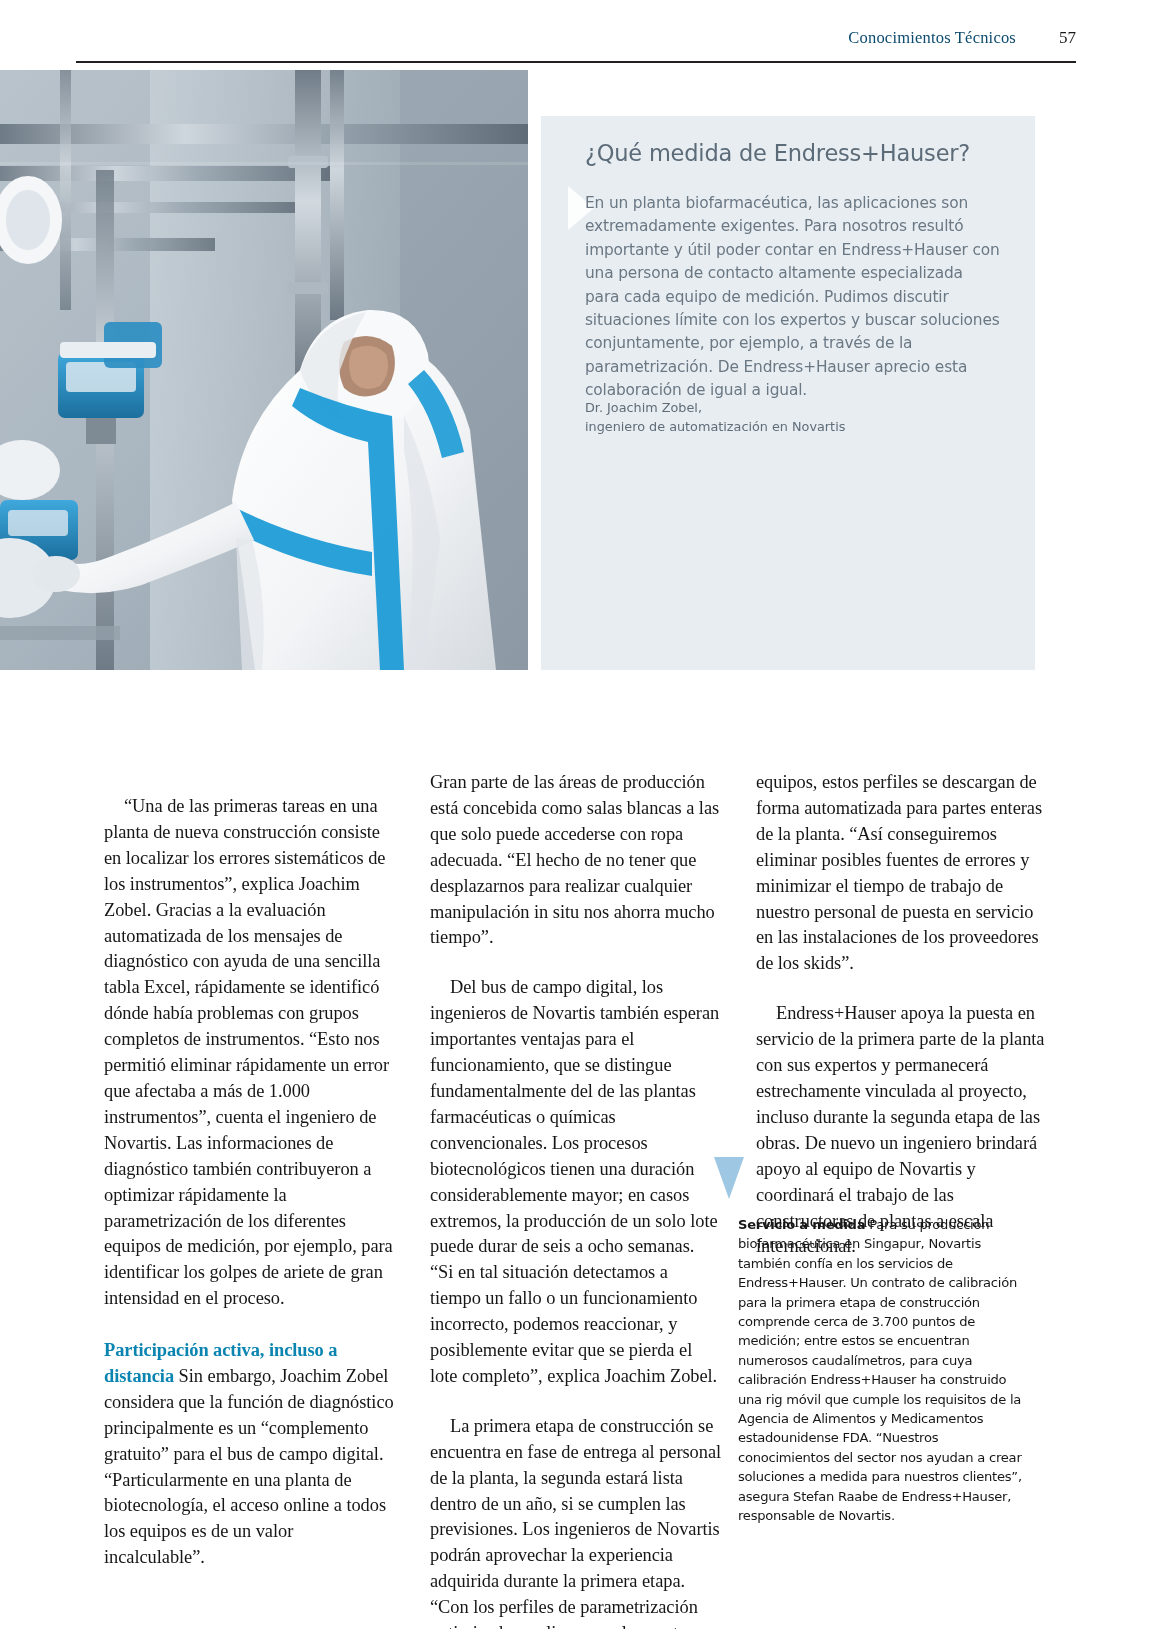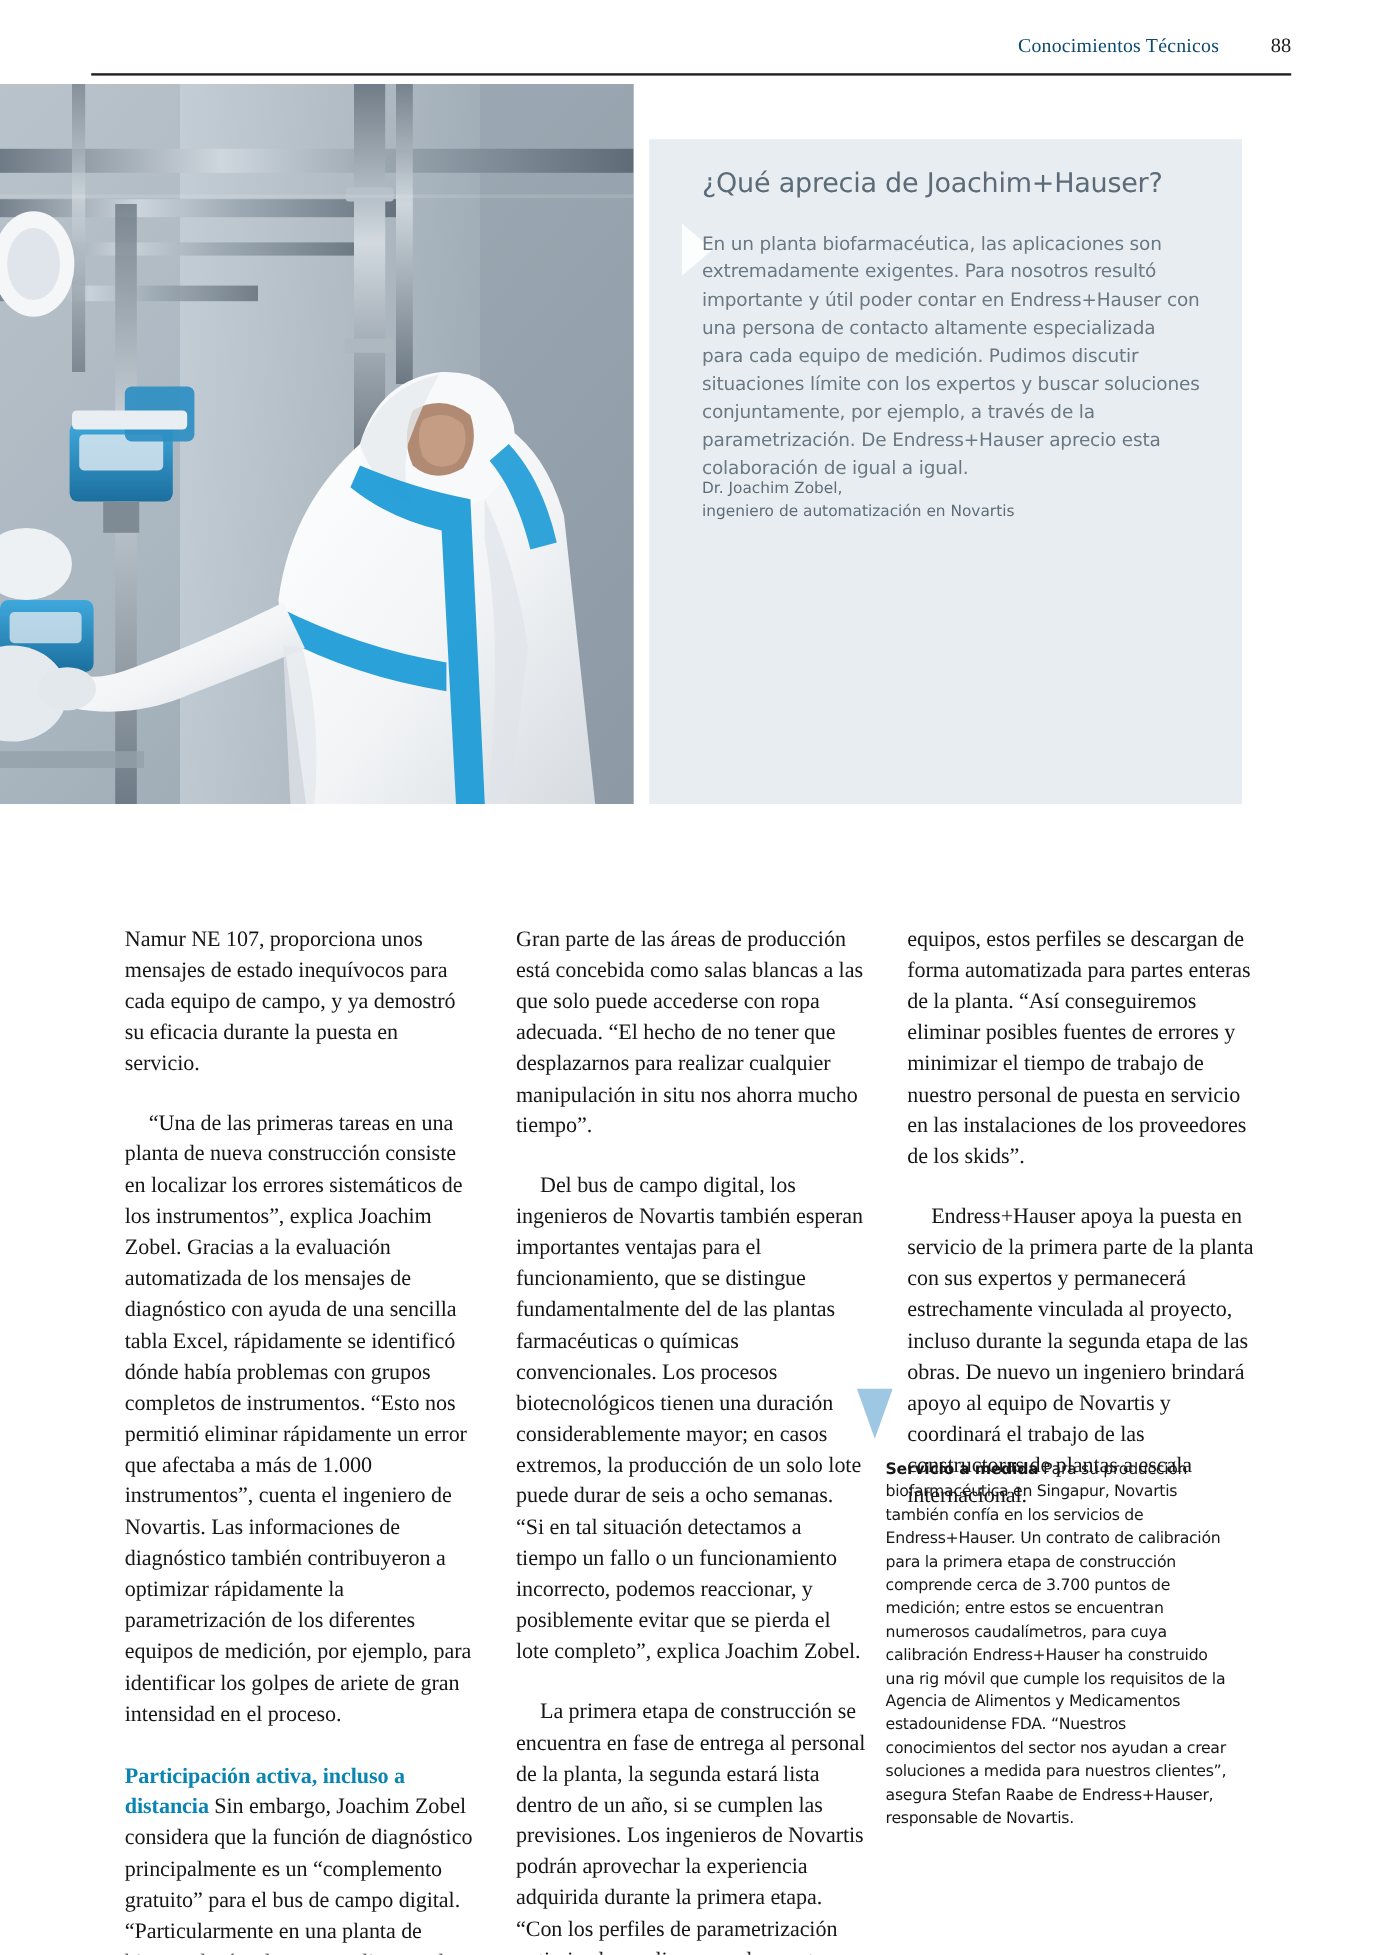--- a/index.html
+++ b/index.html
@@ -167,21 +167,21 @@
   }
   .sidenote b {
     font-weight: bold;
   }
 </style>
 </head>
 <body>
 
 <div class="page-header">
   <span class="header-title">Conocimientos Técnicos</span>
-  <span class="header-pagenum">88</span>
+  <span class="header-pagenum">57</span>
 </div>
 <div class="header-rule"></div>
 
 <div class="hero-photo">
   <svg width="528" height="600" viewBox="0 0 528 600">
     <defs>
       <linearGradient id="bgGrad" x1="0" y1="0" x2="1" y2="1">
         <stop offset="0%" stop-color="#b9c3cb"></stop>
         <stop offset="45%" stop-color="#aab6c0"></stop>
         <stop offset="100%" stop-color="#8e9aa5"></stop>
@@ -273,31 +273,30 @@
     <rect x="0" y="92" width="528" height="3" fill="#ffffff" opacity="0.12"></rect>
   </svg>
 </div>
 
 <div class="quote-panel"></div>
 <div class="quote-arrow">
   <svg width="26" height="44" viewBox="0 0 26 44">
     <path d="M0 0 L26 22 L0 44 Z" fill="#ffffff" opacity="0.85"></path>
   </svg>
 </div>
-<div class="quote-heading">¿Qué aprecia de Joachim+Hauser?</div>
+<div class="quote-heading">¿Qué medida de Endress+Hauser?</div>
 <div class="quote-body">En un planta biofarmacéutica, las aplicaciones son extremadamente exigentes. Para nosotros resultó importante y útil poder contar en Endress+Hauser con una persona de contacto altamente especializada para cada equipo de medición. Pudimos discutir situaciones límite con los expertos y buscar soluciones conjuntamente, por ejemplo, a través de la parametrización. De Endress+Hauser aprecio esta colaboración de igual a igual.</div>
 <div class="quote-attrib">
   <div>Dr. Joachim Zobel,</div>
   <div>ingeniero de automatización en Novartis</div>
 </div>
 
 <div class="columns">
 
   <div class="col">
-    <p>Namur NE 107, proporciona unos mensajes de estado inequívocos para cada equipo de campo, y ya demostró su eficacia durante la puesta en servicio.</p>
     <p class="indent">“Una de las primeras tareas en una planta de nueva construcción consiste en localizar los errores sistemáticos de los instrumentos”, explica Joachim Zobel. Gracias a la evaluación automatizada de los mensajes de diagnóstico con ayuda de una sencilla tabla Excel, rápidamente se identificó dónde había problemas con grupos completos de instrumentos. “Esto nos permitió eliminar rápidamente un error que afectaba a más de 1.000 instrumentos”, cuenta el ingeniero de Novartis. Las informaciones de diagnóstico también contribuyeron a optimizar rápidamente la parametrización de los diferentes equipos de medición, por ejemplo, para identificar los golpes de ariete de gran intensidad en el proceso.</p>
     <div class="spacer-para"></div>
     <p><span class="subhead-lead">Participación activa, incluso a distancia</span><span> Sin embargo, Joachim Zobel considera que la función de diagnóstico principalmente es un “complemento gratuito” para el bus de campo digital. “Particularmente en una planta de biotecnología, el acceso online a todos los equipos es de un valor incalculable”.</span></p>
   </div>
 
   <div class="col">
     <p>Gran parte de las áreas de producción está concebida como salas blancas a las que solo puede accederse con ropa adecuada. “El hecho de no tener que desplazarnos para realizar cualquier manipulación in situ nos ahorra mucho tiempo”.</p>
     <p class="indent">Del bus de campo digital, los ingenieros de Novartis también esperan importantes ventajas para el funcionamiento, que se distingue fundamentalmente del de las plantas farmacéuticas o químicas convencionales. Los procesos biotecnológicos tienen una duración considerablemente mayor; en casos extremos, la producción de un solo lote puede durar de seis a ocho semanas. “Si en tal situación detectamos a tiempo un fallo o un funcionamiento incorrecto, podemos reaccionar, y posiblemente evitar que se pierda el lote completo”, explica Joachim Zobel.</p>
     <p class="indent">La primera etapa de construcción se encuentra en fase de entrega al personal de la planta, la segunda estará lista dentro de un año, si se cumplen las previsiones. Los ingenieros de Novartis podrán aprovechar la experiencia adquirida durante la primera etapa. “Con los perfiles de parametrización optimizados realizaremos la puesta en servicio de la segunda etapa”. Al inicializar los</p>
   </div>

